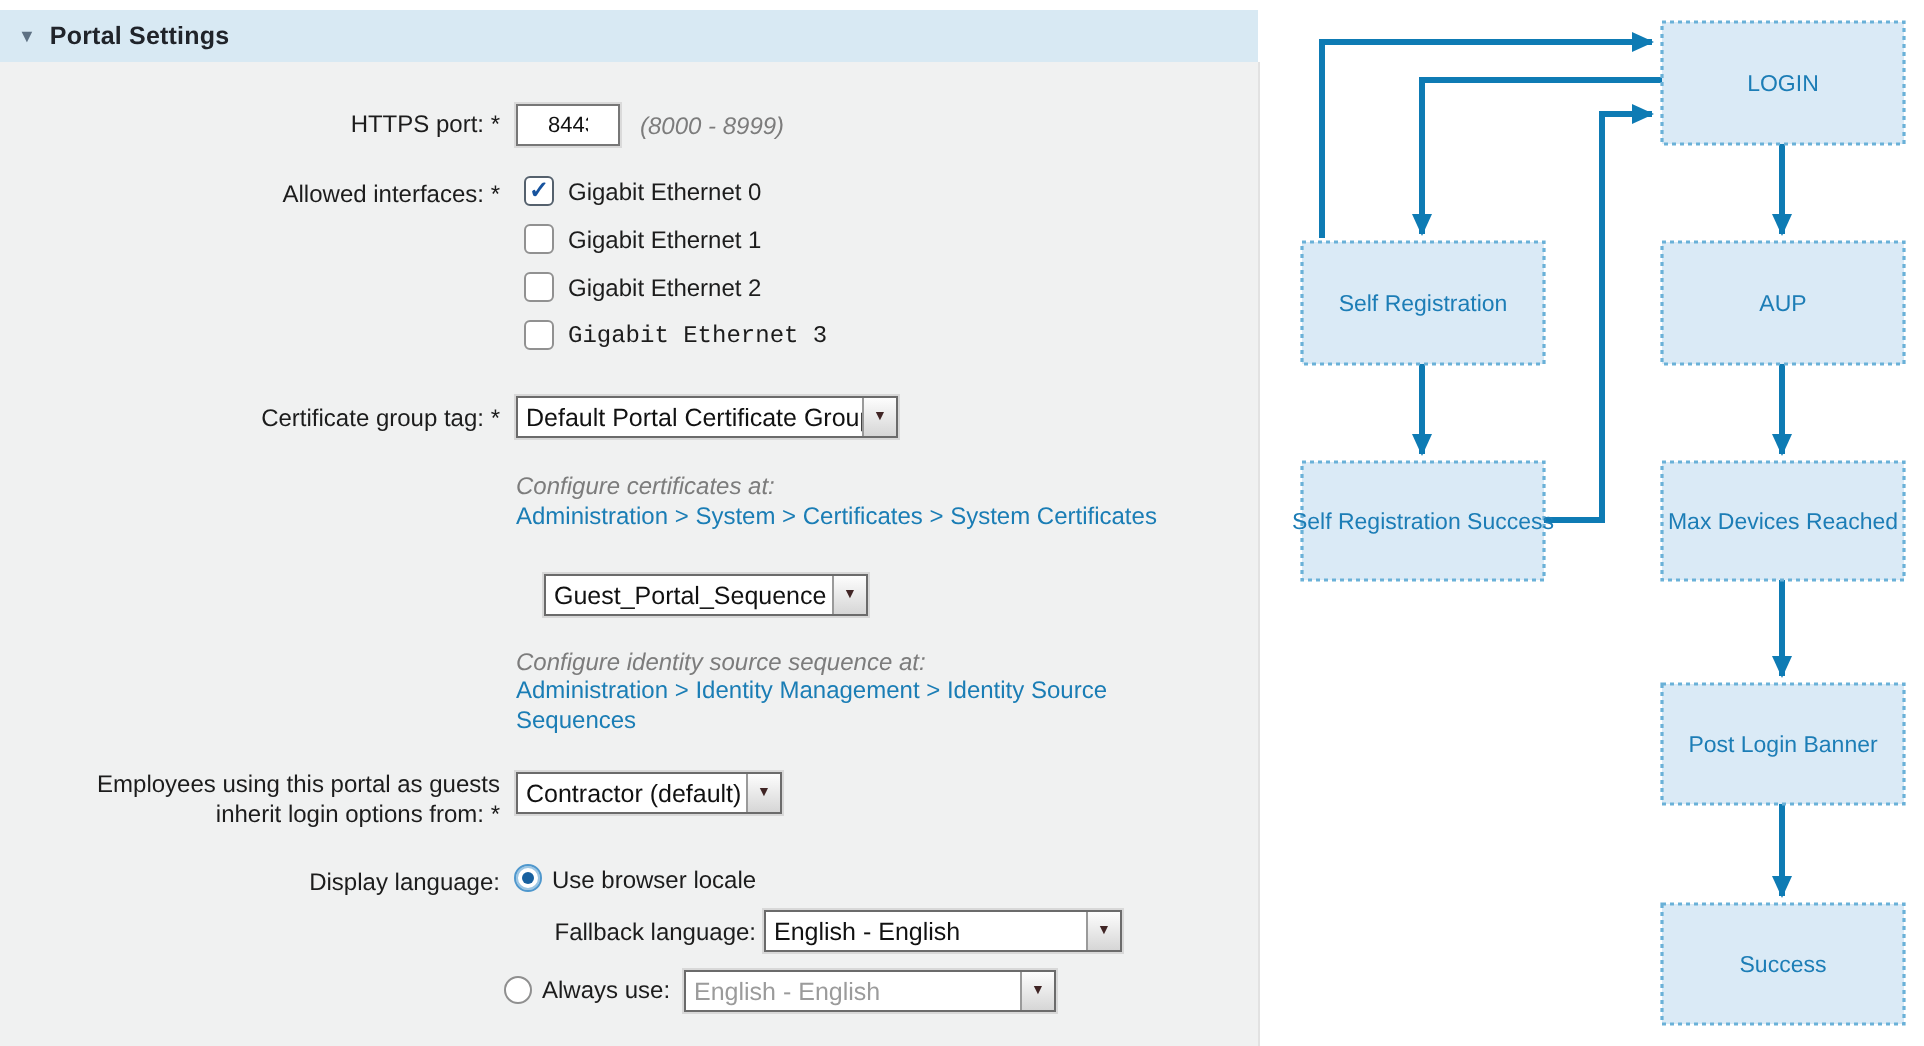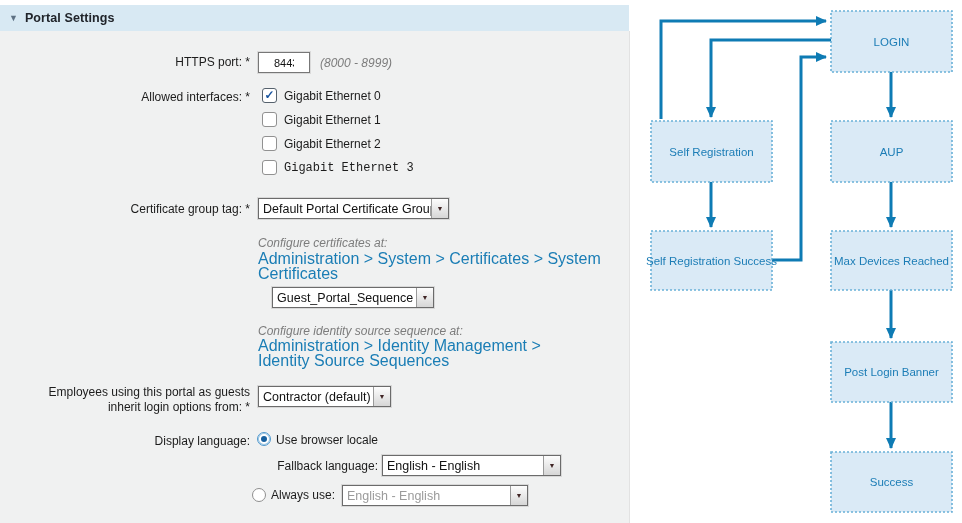--- a/index.html
+++ b/index.html
@@ -11,21 +11,21 @@
            background:#f0f1f1;border-right:1px solid #e2e2e2;}
   .hdr{position:absolute;left:0;top:5px;width:629px;height:26px;background:#d8e9f3;
        display:flex;align-items:center;}
   .hdr .tri{margin-left:9px;font-size:9px;color:#5e7183;cursor:pointer;}
   .hdr .ttl{margin-left:7px;font-weight:bold;font-size:12.5px;color:#20242a;letter-spacing:.1px;}
 
   .lbl{position:absolute;left:0;width:250px;text-align:right;font-size:12px;
        color:#1c1c1c;line-height:15px;}
   .txt{position:absolute;font-size:12px;color:#1c1c1c;line-height:15px;}
   .hint{position:absolute;font-size:12px;font-style:italic;color:#7c7c7c;line-height:14px;}
-  .link{position:absolute;font-size:16px;color:#1a7db5;line-height:15px;cursor:pointer;}
+  .link{position:absolute;font-size:12px;color:#1a7db5;line-height:15px;cursor:pointer;}
 
   .tinput{position:absolute;box-sizing:border-box;background:#fff;border:1px solid #777;
           box-shadow:0 0 0 1px #dadada;font-family:"Liberation Sans",sans-serif;
           font-size:11px;color:#111;padding:1px 15px;}
 
   .sel{position:absolute;box-sizing:border-box;height:21px;background:#fff;
        border:1px solid #6b6b6b;box-shadow:0 0 0 1px #d8d8d8;display:flex;
        align-items:center;cursor:pointer;}
   .sel .stxt{flex:1;padding:0 4px;font-size:12.5px;color:#111;white-space:nowrap;overflow:hidden;}
   .sel .sbtn{width:16px;align-self:stretch;background:linear-gradient(#fdfdfd,#d6d6d6);

